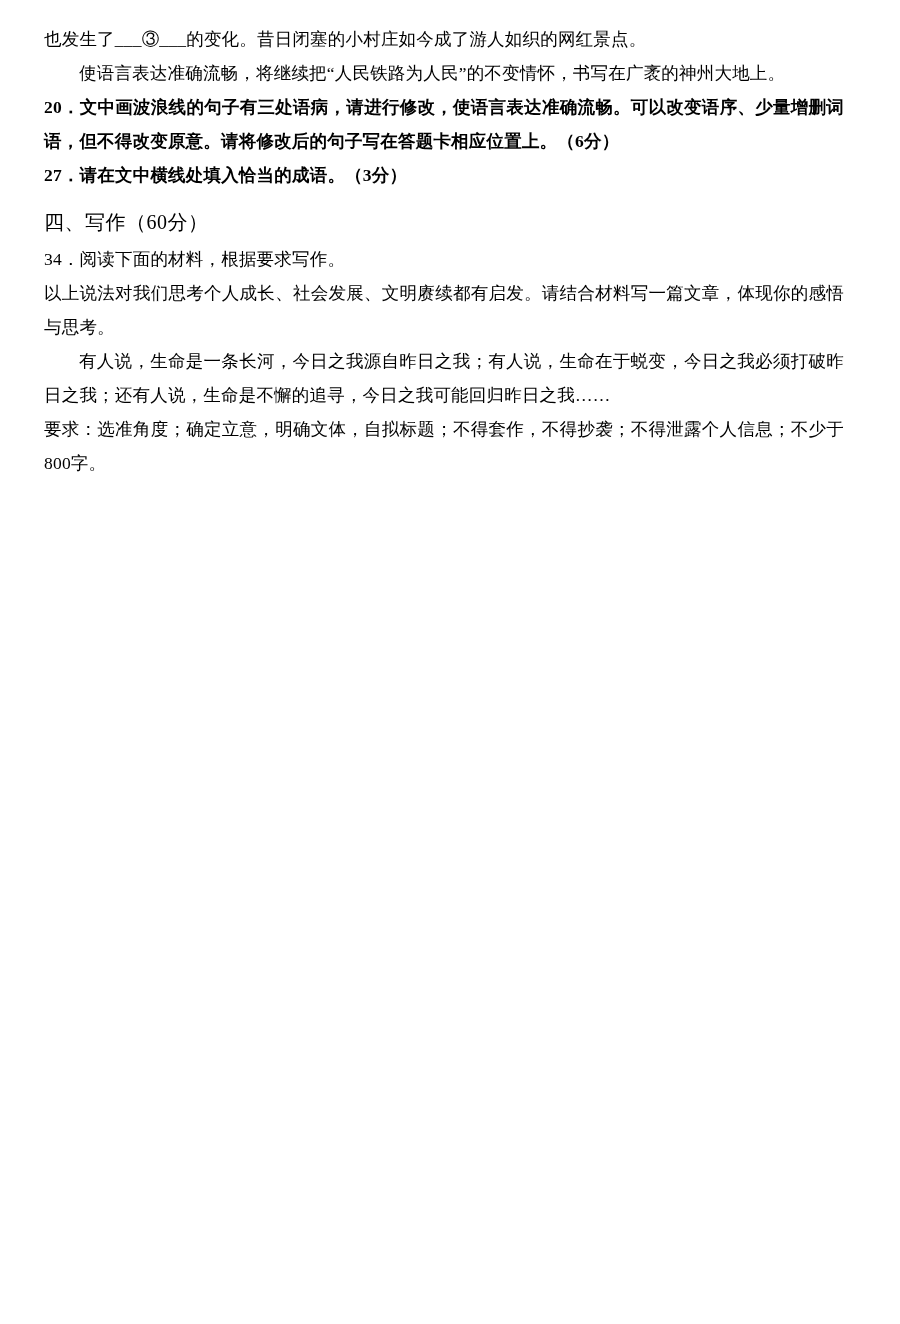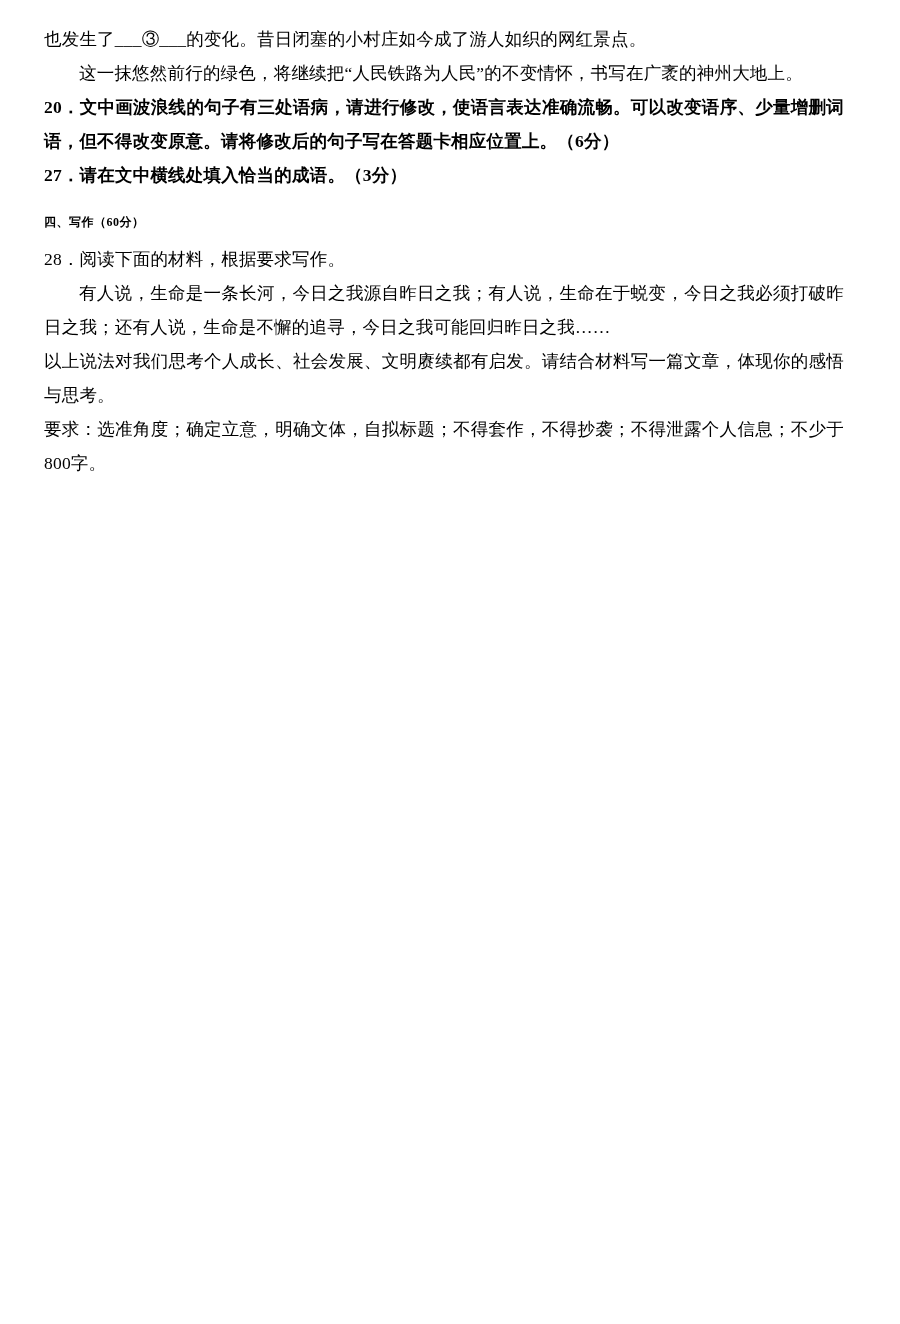--- a/index.html
+++ b/index.html
@@ -27,48 +27,48 @@
     line-height: 34px;
     letter-spacing: 0.2px;
     text-align: justify;
     text-justify: inter-ideograph;
     white-space: pre-wrap;
   }
   .indent2 {
     text-indent: 2em;
   }
   .section-title {
-    font-size: 12px;
-    font-weight: bold;
+    font-size: 20px;
+    font-weight: normal;
     line-height: 40px;
     margin-top: 10px;
     letter-spacing: 0.5px;
   }
   .q-block {
     margin-top: 0;
     font-weight: bold;
   }
 </style>
 </head>
 <body>
 
 <div class="page">
 
   <div class="line">也发生了___③___的变化。昔日闭塞的小村庄如今成了游人如织的网红景点。</div>
 
-  <div class="line indent2">这一抹悠然前行的绿色，将继续把“人民铁路为人民”的不变情怀，书写在广袤的神州大地上。</div>
+  <div class="line indent2">使语言表达准确流畅，将继续把“人民铁路为人民”的不变情怀，书写在广袤的神州大地上。</div>
 
   <div class="line q-block">20．文中画波浪线的句子有三处语病，请进行修改，使语言表达准确流畅。可以改变语序、少量增删词语，但不得改变原意。请将修改后的句子写在答题卡相应位置上。（6分）</div>
 
   <div class="line q-block">27．请在文中横线处填入恰当的成语。（3分）</div>
 
 
   <div class="section-title">四、写作（60分）</div>
 
-  <div class="line">28．阅读下面的材料，根据要求写作。</div>
+  <div class="line">34．阅读下面的材料，根据要求写作。</div>
+
+  <div class="line">以上说法对我们思考个人成长、社会发展、文明赓续都有启发。请结合材料写一篇文章，体现你的感悟与思考。</div>
 
   <div class="line indent2">有人说，生命是一条长河，今日之我源自昨日之我；有人说，生命在于蜕变，今日之我必须打破昨日之我；还有人说，生命是不懈的追寻，今日之我可能回归昨日之我……</div>
-
-  <div class="line">以上说法对我们思考个人成长、社会发展、文明赓续都有启发。请结合材料写一篇文章，体现你的感悟与思考。</div>
 
   <div class="line">要求：选准角度；确定立意，明确文体，自拟标题；不得套作，不得抄袭；不得泄露个人信息；不少于800字。</div>
 
 </div>
 
 </body></html>

